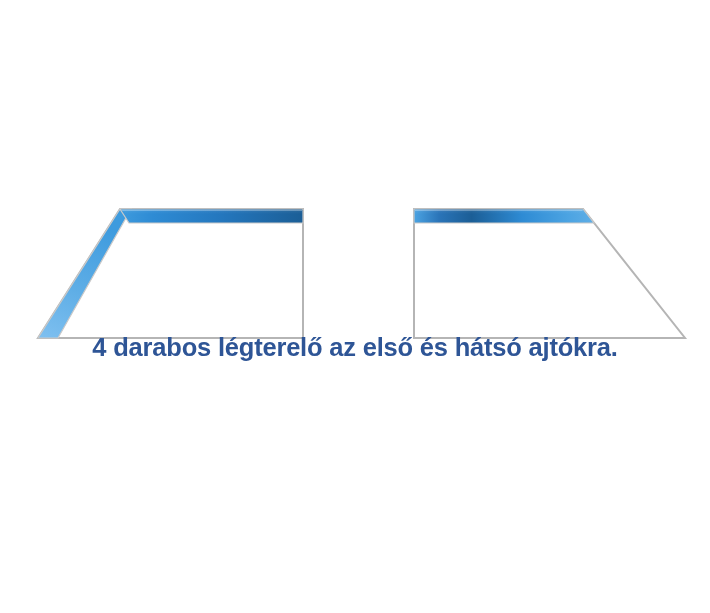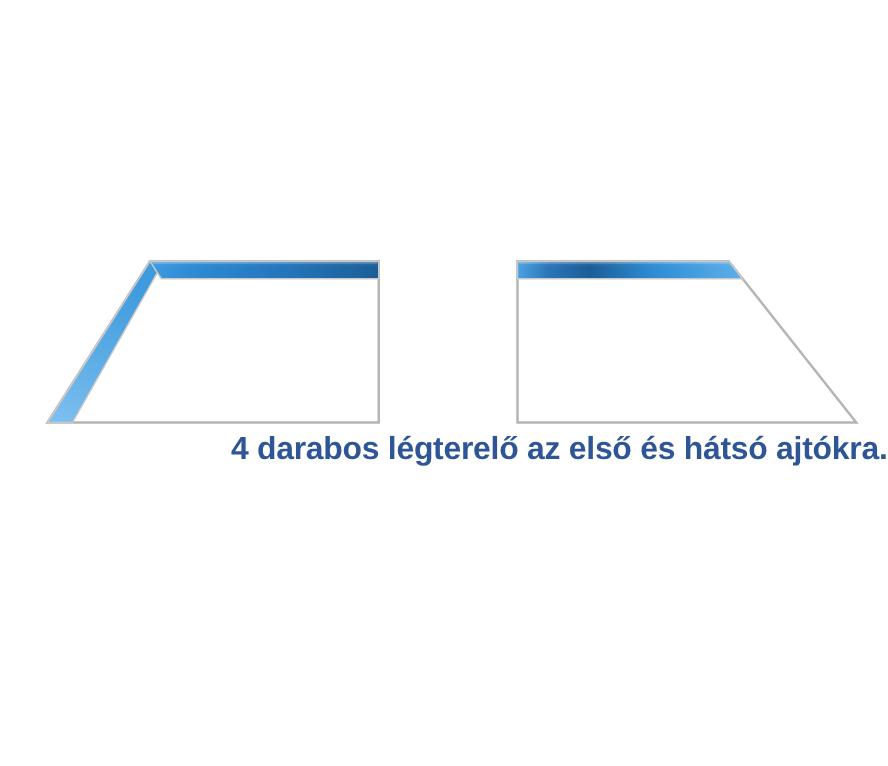--- a/index.html
+++ b/index.html
@@ -28,23 +28,23 @@
     height: 350px;
   }
   #diagram-svg {
     display: block;
     width: 710px;
     height: 350px;
   }
   #caption-row {
     position: absolute;
     left: 0;
-    top: 344px;
+    top: 332px;
     width: 710px;
-    text-align: right;
+    text-align: center;
   }
   #caption-text {
     display: inline-block;
     font-family: "Liberation Sans", sans-serif;
     font-weight: bold;
     font-size: 25.5px;
     letter-spacing: -0.2px;
     line-height: 30px;
     color: #2E5596;
     white-space: nowrap;

